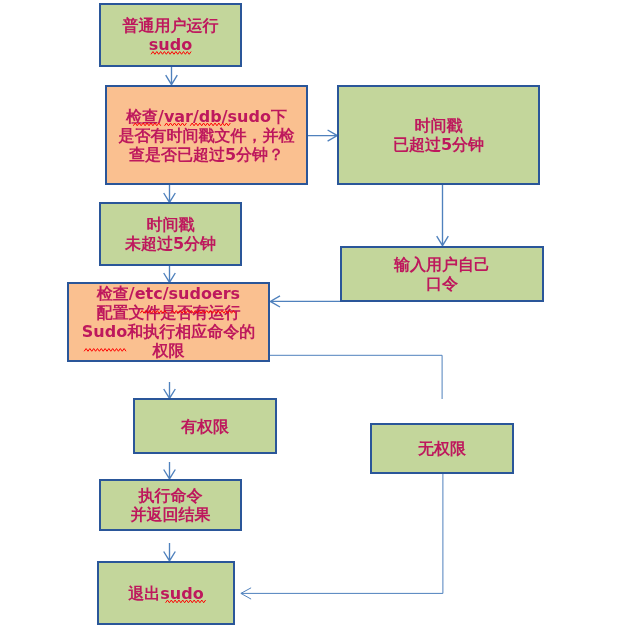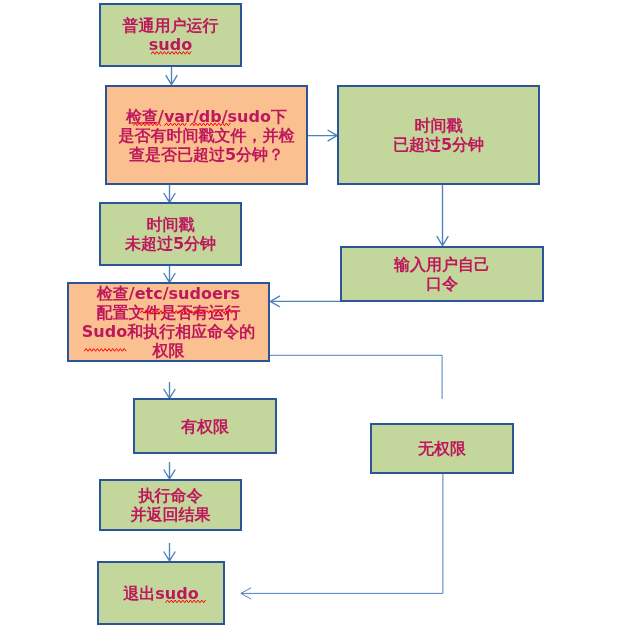--- a/index.html
+++ b/index.html
@@ -54,21 +54,21 @@
       </div>
     <div class="node green" style="left: 97px; top: 398px; width: 144px; height: 56px; margin-left: 36px;">
       <div class="txt">有权限</div>
       </div>
     <div class="node green" style="left: 370px; top: 423px; width: 144px; height: 51px;">
       <div class="txt">无权限</div>
       </div>
     <div class="node green" style="left: 99px; top: 479px; width: 143px; height: 52px;">
       <div class="txt">执行命令<br>并返回结果</div>
       </div>
-    <div class="node green" style="left: 97px; top: 561px; width: 128px; height: 64px; align-items: center;">
+    <div class="node green" style="left: 97px; top: 561px; width: 138px; height: 64px; align-items: center;">
       <div class="txt">退出<span class="sq">sudo</span></div>
       </div>
   </div>
 
   <svg class="layer" id="sq-layer" viewBox="0 0 642 628">
       <path d="M 151.08 54.25 L 152.99 51.55 L 154.89 54.25 L 156.80 51.55 L 158.70 54.25 L 160.61 51.55 L 162.52 54.25 L 164.42 51.55 L 166.33 54.25 L 168.23 51.55 L 170.14 54.25 L 172.05 51.55 L 173.95 54.25 L 175.86 51.55 L 177.76 54.25 L 179.67 51.55 L 181.57 54.25 L 183.48 51.55 L 185.39 54.25 L 187.29 51.55 L 189.20 54.25 L 191.10 51.55" stroke="#ff0000" fill="none" stroke-width="1"></path>
       <path d="M 133.30 125.75 L 135.26 123.05 L 137.22 125.75 L 139.18 123.05 L 141.15 125.75 L 143.11 123.05 L 145.07 125.75 L 147.03 123.05 L 148.99 125.75 L 150.95 123.05 L 152.91 125.75 L 154.88 123.05 L 156.84 125.75 L 158.80 123.05 L 160.76 125.75" stroke="#ff0000" fill="none" stroke-width="1"></path>
       <path d="M 164.55 125.75 L 166.54 123.05 L 168.53 125.75 L 170.53 123.05 L 172.52 125.75 L 174.51 123.05 L 176.50 125.75 L 178.49 123.05 L 180.49 125.75 L 182.48 123.05 L 184.47 125.75 L 186.46 123.05" stroke="#ff0000" fill="none" stroke-width="1"></path>
       <path d="M 190.25 125.75 L 192.16 123.05 L 194.06 125.75 L 195.97 123.05 L 197.88 125.75 L 199.78 123.05 L 201.69 125.75 L 203.59 123.05 L 205.50 125.75 L 207.41 123.05 L 209.31 125.75 L 211.22 123.05 L 213.12 125.75 L 215.03 123.05 L 216.93 125.75 L 218.84 123.05 L 220.75 125.75 L 222.65 123.05 L 224.56 125.75 L 226.46 123.05 L 228.37 125.75 L 230.28 123.05" stroke="#ff0000" fill="none" stroke-width="1"></path>
       <path d="M 140.24 313.25 L 142.13 310.55 L 144.03 313.25 L 145.92 310.55 L 147.82 313.25 L 149.71 310.55 L 151.60 313.25 L 153.50 310.55 L 155.39 313.25 L 157.29 310.55 L 159.18 313.25 L 161.08 310.55 L 162.97 313.25 L 164.86 310.55 L 166.76 313.25" stroke="#ff0000" fill="none" stroke-width="1"></path>

